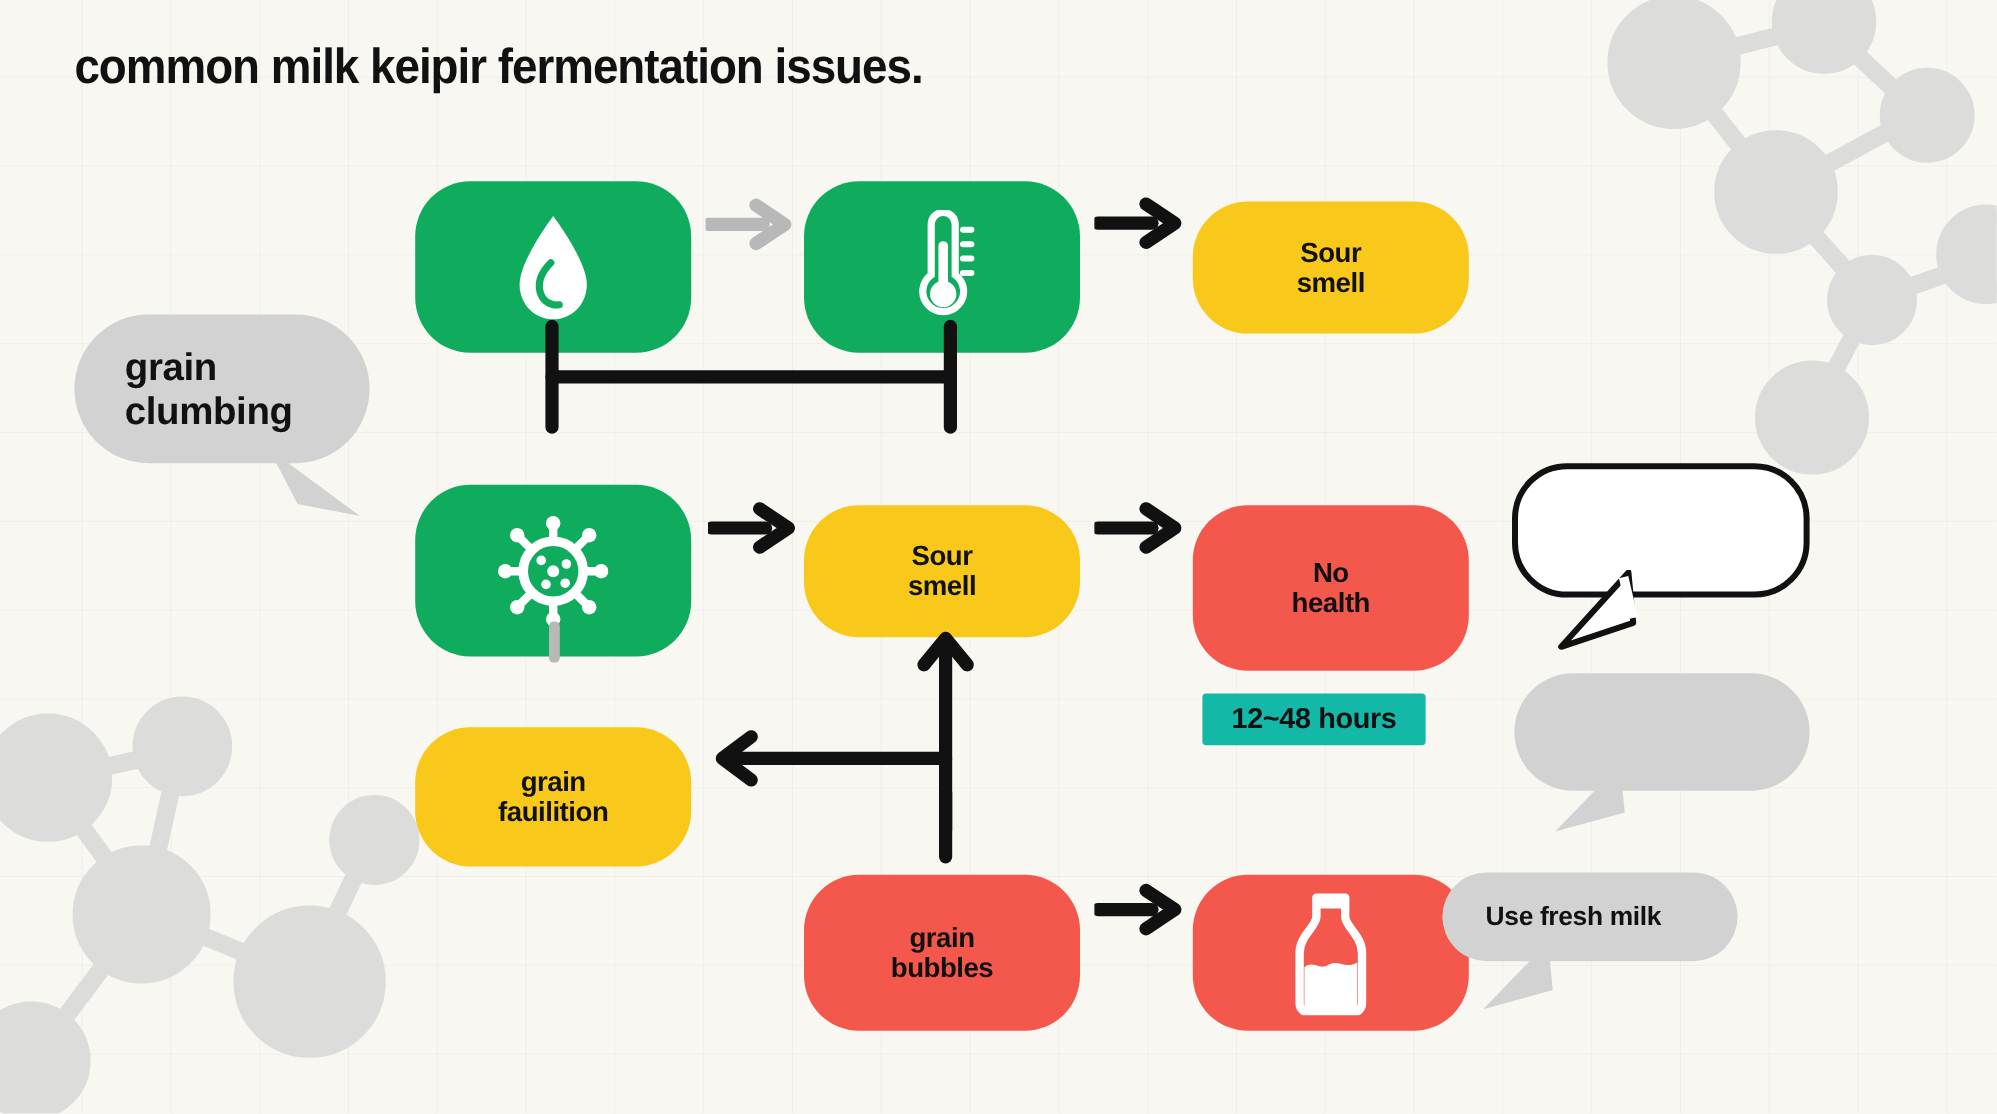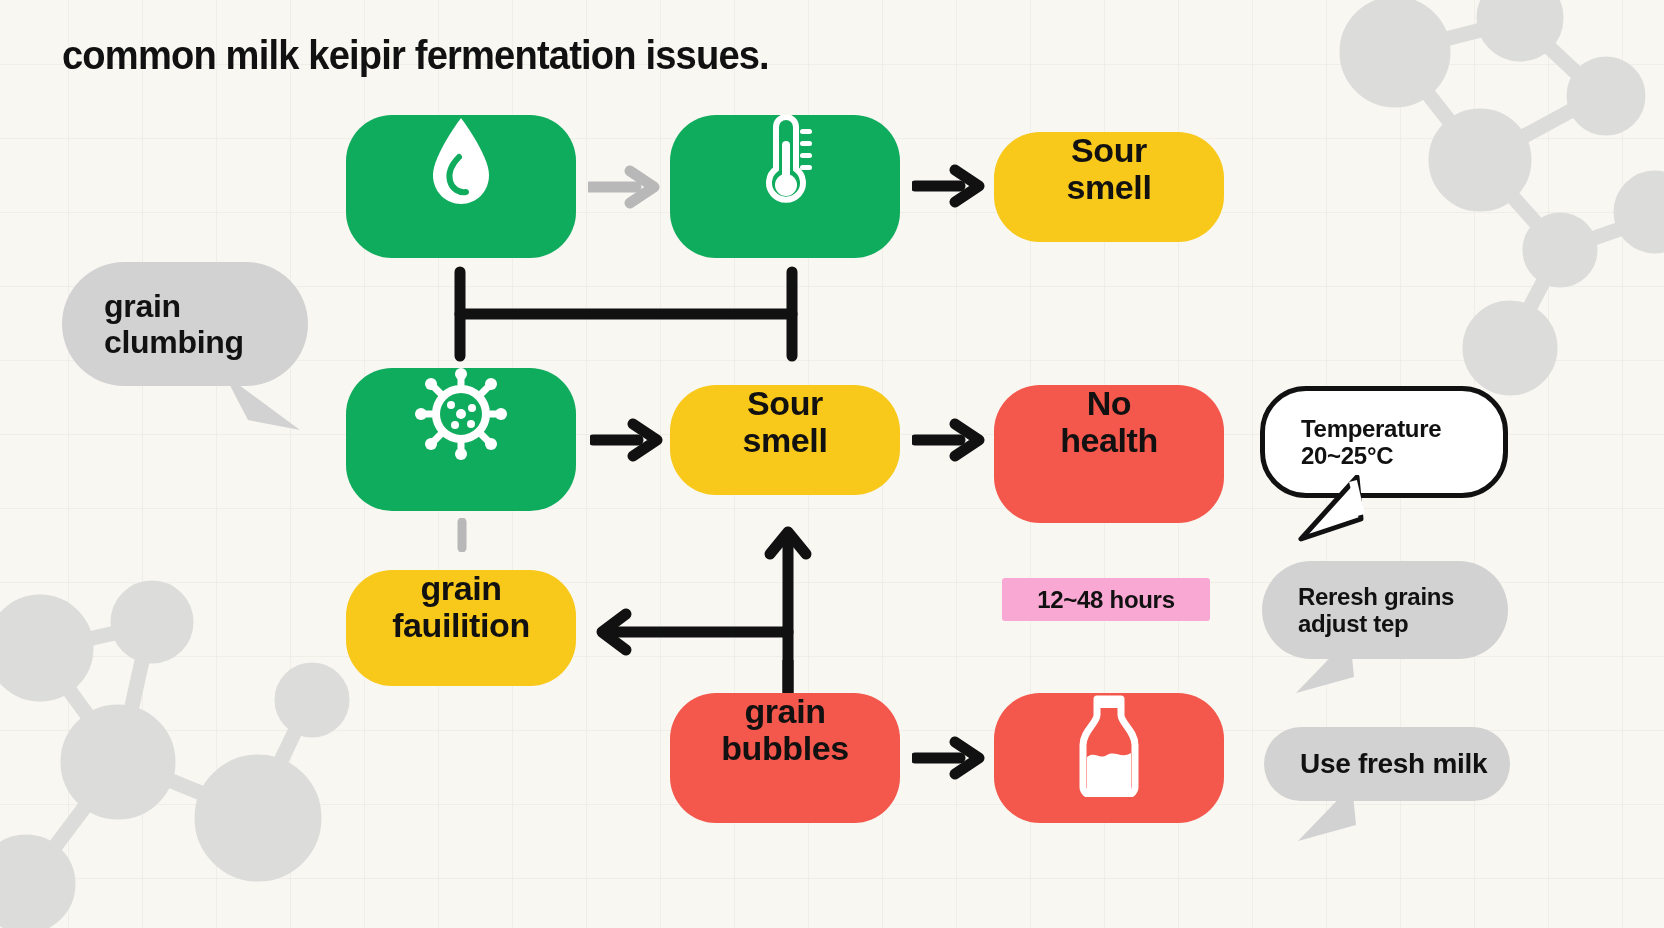--- a/index.html
+++ b/index.html
@@ -46,28 +46,30 @@
     color: #111111;
     white-space: nowrap;
     transform: scaleX(0.93);
     transform-origin: left center;
   }
 
   
   .node {
     position: absolute;
     display: flex;
+    align-items: center;
     justify-content: center;
     border-radius: 46px;
     text-align: center;
     font-weight: 700;
     color: #111111;
     line-height: 1.08;
-    font-size: 34px;
+    font-size: 23px;
     letter-spacing: -0.4px;
+    margin-top: 36px;
   }
   .node .label { padding: 0 10px; }
 
   .n-green  { background: #10ac5e; }
   .n-yellow { background: #f8c81a; }
   .n-red    { background: #f4574b; }
 
   .node svg { display: block; }
 
   
@@ -95,23 +97,23 @@
     border-radius: 46px;
   }
 
   .tail { position: absolute; }
 
   
   #duration-badge {
     position: absolute;
     left: 1002px;
     top: 578px;
-    width: 208px;
+    width: 186px;
     height: 43px;
-    background: #f9a8d4;
+    background: #14b8a6;
     border-radius: 3px;
     display: flex;
     align-items: center;
     justify-content: center;
     font-size: 24px;
     font-weight: 700;
     color: #111111;
     letter-spacing: -0.3px;
   }
 </style>
@@ -304,37 +306,29 @@
     <div>grain</div>
     <div>clumbing</div>
   </div>
 </div>
 
 <div class="bubble bub-white" style="left:1260px; top:386px; width:248px; height:112px; padding-left:36px; font-size:24px;">
   <svg class="tail" style="left:30px; top:84px;" width="72" height="68" viewBox="0 0 72 68">
     <path d="M62 2 L6 64 L66 44 Z" fill="#ffffff" stroke="#111111" stroke-width="5" stroke-linejoin="round"></path>
     <path d="M58 6 L66 40" stroke="#ffffff" stroke-width="8"></path>
   </svg>
-  <div class="btext">
-    <div>Temperature</div>
-    <div>20~25°C</div>
-  </div>
 </div>
 
 <div class="bubble bub-gray" style="left:1262px; top:561px; width:246px; height:98px; padding-left:36px; font-size:24px;">
   <svg class="tail" style="left:30px; top:74px;" width="66" height="62" viewBox="0 0 66 62">
     <path d="M58 2 L4 58 L62 42 Z" fill="#d2d2d2"></path>
   </svg>
-  <div class="btext">
-    <div>Reresh grains</div>
-    <div>adjust tep</div>
-  </div>
-</div>
-
-<div class="bubble bub-gray" style="left:1264px; top:727px; width:246px; height:74px; padding-left:36px; font-size:28px;">
+</div>
+
+<div class="bubble bub-gray" style="left:1202px; top:727px; width:246px; height:74px; padding-left:36px; font-size:22px;">
   <svg class="tail" style="left:30px; top:56px;" width="66" height="62" viewBox="0 0 66 62">
     <path d="M58 2 L4 58 L62 42 Z" fill="#d2d2d2"></path>
   </svg>
   <div class="btext">
     <div>Use fresh milk</div>
   </div>
 </div>
 
 <div id="duration-badge">12~48 hours</div>
 

